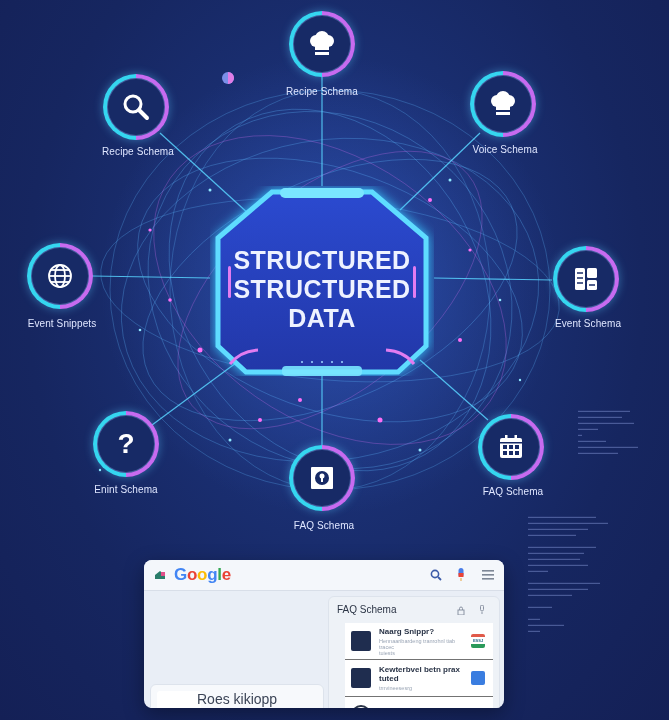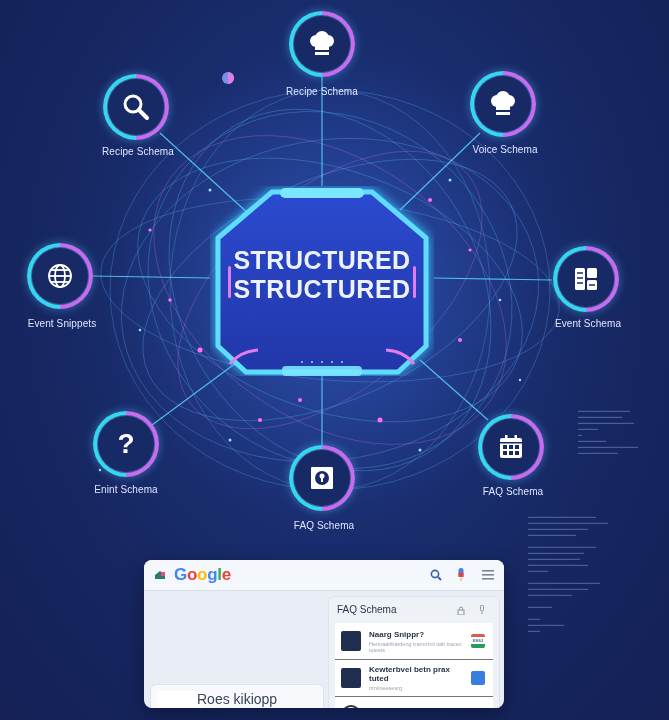--- a/index.html
+++ b/index.html
@@ -24,21 +24,21 @@
     font-weight:bold;font-size:25px;line-height:29px;color:#eef2ff;letter-spacing:.5px;}
   .serp{position:absolute;left:144px;top:560px;width:360px;height:148px;
     background:#e9eef6;border-radius:8px;overflow:hidden;box-shadow:0 6px 20px rgba(0,0,0,.35);}
   .serp-top{height:30px;display:flex;align-items:center;padding:0 10px;background:#f4f7fb;
     border-bottom:1px solid #d8dee8;}
   .g-logo{font-size:17px;font-weight:bold;letter-spacing:-.3px;margin-left:8px;}
   .serp-top .spacer{flex:1;}
   .col{position:absolute;top:36px;bottom:0;}
   .card{position:absolute;background:#f7f9fc;border-radius:6px;border:1px solid #dde3ec;}
   .muted{color:#9aa5b5;font-size:6px;}
-  .faq-row{position:absolute;left:6px;right:6px;height:36px;background:#ffffff;border-bottom:3px solid #737373;
+  .faq-row{position:absolute;left:16px;right:6px;height:36px;background:#ffffff;border-bottom:3px solid #737373;
     display:flex;align-items:center;}
   .faq-thumb{width:20px;height:20px;border-radius:2px;background:#1f2d4f;margin:0 8px 0 6px;flex:none;}
   .faq-title{font-size:8px;font-weight:bold;color:#2a3447;}
   .faq-sub{font-size:5.5px;color:#9aa5b5;margin-top:2px;}
   .faq-badge{width:14px;height:14px;margin-left:auto;margin-right:8px;flex:none;border-radius:2px;}
   .side-text{position:absolute;font-size:4px;line-height:6px;color:rgba(170,190,255,.35);white-space:pre;}
 </style>
 </head>
 <body>
 
@@ -124,20 +124,21 @@
           <circle cx="92" cy="176" r="1"></circle>
           <circle cx="102" cy="176" r="1"></circle>
           <circle cx="112" cy="176" r="1"></circle>
           <circle cx="122" cy="176" r="1"></circle>
           <circle cx="132" cy="176" r="1"></circle>
         </g>
     </svg>
     <div class="hub-title">
       <div>STRUCTURED</div>
       <div>STRUCTURED</div>
+      <div>DATA</div>
     </div>
   </div>
 
   <div class="node" style="left:322px;top:44px;">
     <div class="ring"></div>
     <div class="inner">
       <svg width="28" height="26">
         <circle cx="8" cy="10" r="6" fill="#fff"></circle>
           <circle cx="14" cy="7" r="7" fill="#fff"></circle>
           <circle cx="20" cy="10" r="6" fill="#fff"></circle>

